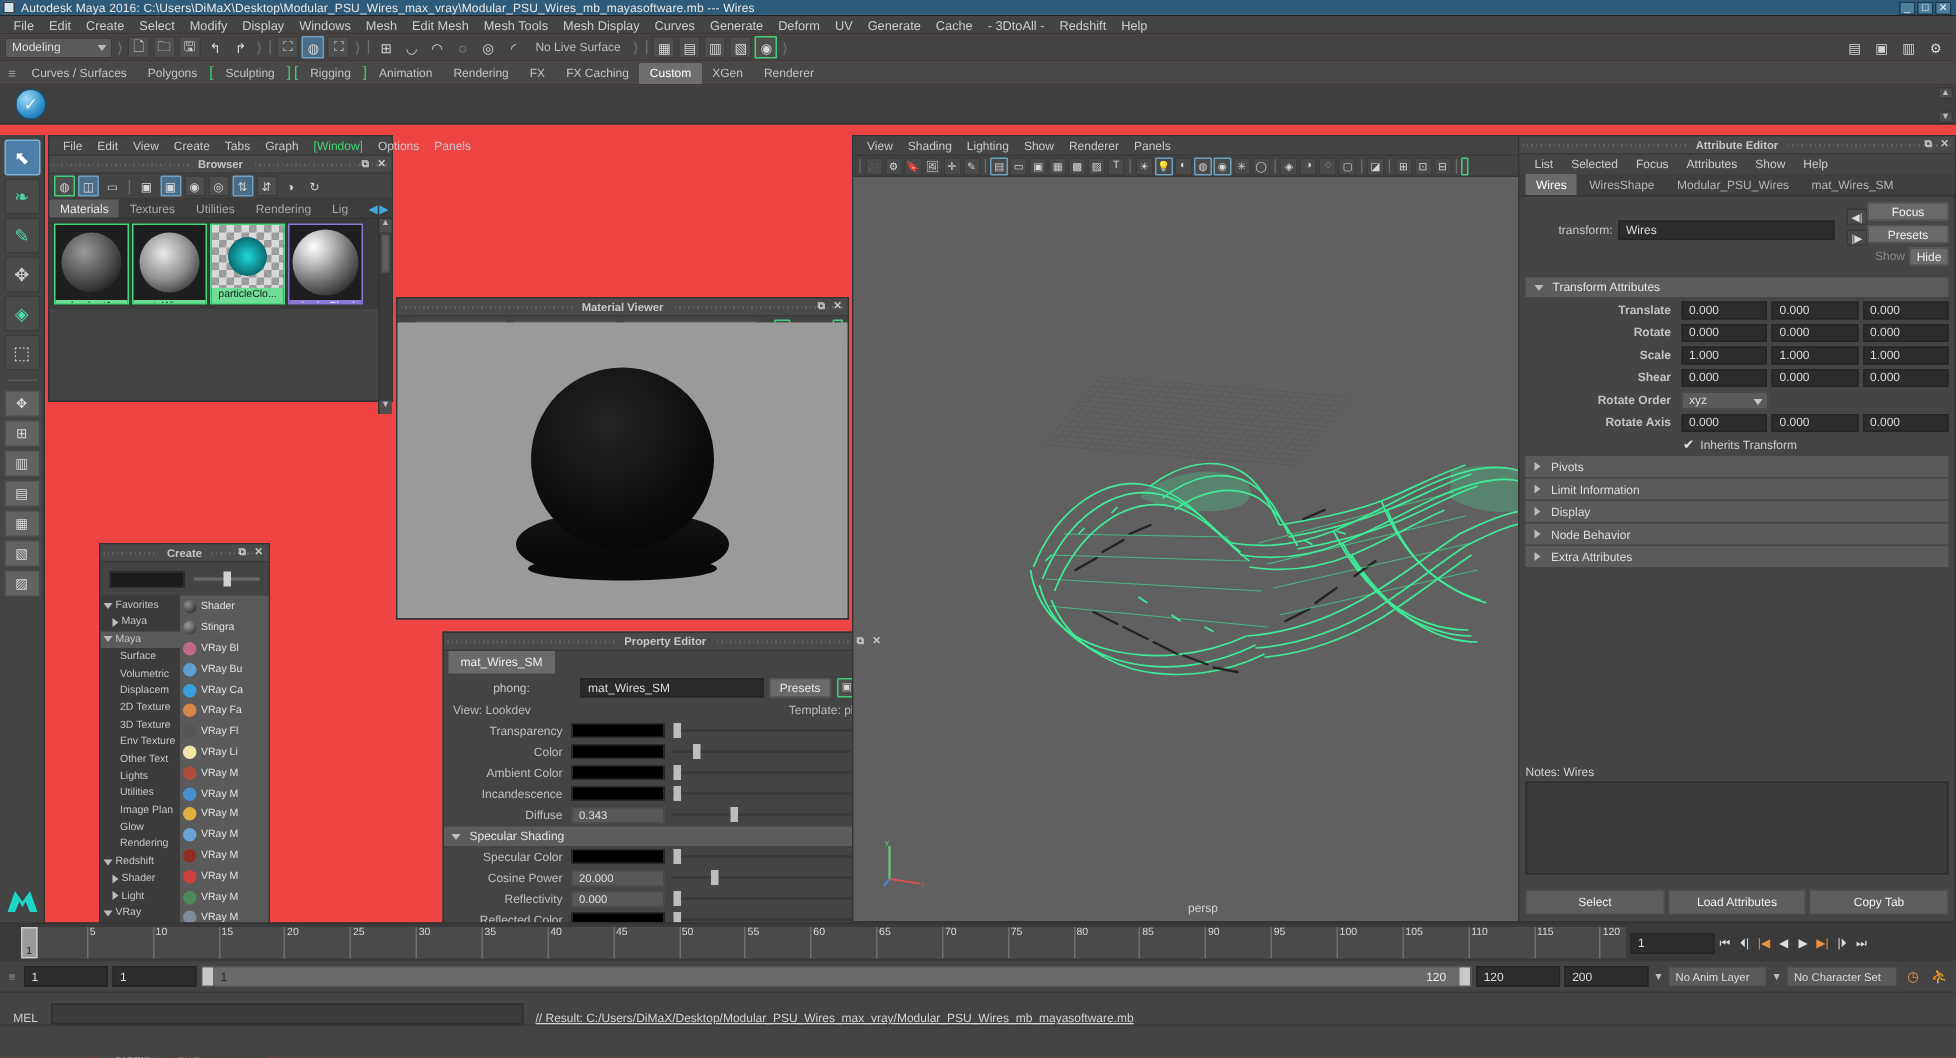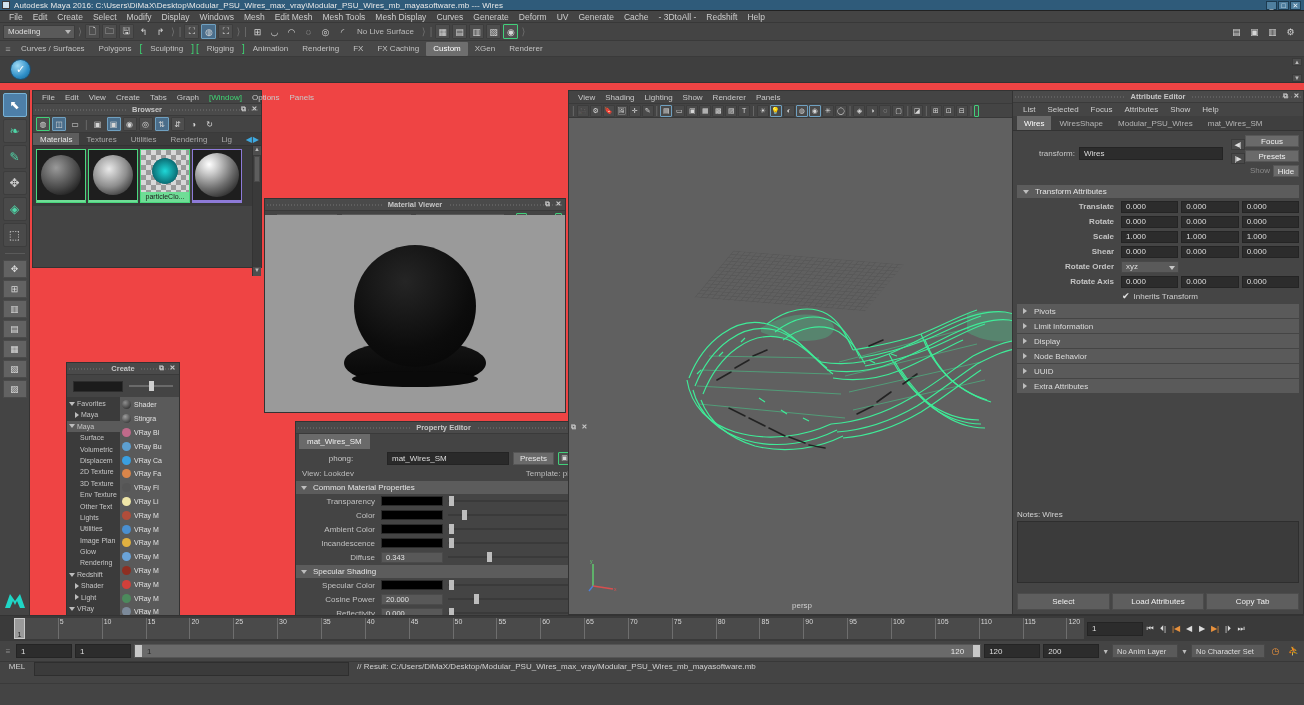--- a/index.html
+++ b/index.html
@@ -320,26 +320,26 @@
   .rb-field{ width:56px;height:14px;background:#2c2c2c;border:1px solid #242424;
              font-size:8px;color:#ddd;display:flex;align-items:center;padding-left:4px;}
   .rb-range{ flex:1; height:14px; background:#6a6a6a; border:1px solid #555;
              position:relative; display:flex;align-items:center;}
   .rb-range .h{ position:absolute; width:7px;height:12px;background:#c8c8c8;}
   .rb-range .v1{ position:absolute; left:12px; font-size:8px;color:#2a2a2a;}
   .rb-range .v2{ position:absolute; right:16px; font-size:8px;color:#e8e8e8;}
   .rb-combo{ width:62px;height:14px;background:#5a5a5a;border:1px solid #484848;
              font-size:7.5px;color:#ddd;display:flex;align-items:center;padding-left:4px;
              position:relative;}
-  .cmdline{ height:22px; background:#444; display:flex;align-items:flex-start;gap:4px;
+  .cmdline{ height:22px; background:#444; display:flex;align-items:flex-end;gap:4px;
             padding:0 4px; border-top:1px solid #383838;}
   .cmd-lbl{ width:26px; font-size:8px;color:#cfcfcf; text-align:center;}
   .cmd-in{ width:315px;height:14px;background:#3b3b3b;border:1px solid #2e2e2e;}
   .cmd-out{ flex:1; font-size:8px;color:#d2d2d2; white-space:nowrap; overflow:hidden;
-            padding-left:4px;}
+            padding-left:4px;text-decoration:underline;}
   .helpline{ height:12px; background:#444; border-top:1px solid #3a3a3a;}
   .statusicons{ display:flex; gap:3px; align-items:center; padding-right:3px;}
 </style>
 </head>
 <body>
 
 <div class="app">
 
   <div class="titlebar">
     <div class="tb-icon"></div>
@@ -793,24 +793,20 @@
         <div class="pe-input">mat_Wires_SM</div>
         <div class="pe-btn">Presets</div>
         <div class="ic grn" style="width:13px;height:13px;font-size:7px">▣</div>
         <div class="ic grn" style="width:13px;height:13px;font-size:7px">◧</div>
       </div>
       <div class="pe-viewrow">
         <span>View: Lookdev</span>
         <span>Template: phong</span>
       </div>
 
-      <div class="pe-sect">
-        <span class="tri"></span>
-        <span>Common Material Properties</span>
-      </div>
       <div class="pe-row">
         <span class="pe-rlbl">Transparency</span>
         <span class="pe-swatch"></span>
         <span class="pe-track">
             <span class="pe-knob" style="left:1%"></span>
           </span>
         <span class="pe-map"></span>
       </div>
       <div class="pe-row">
         <span class="pe-rlbl">Color</span>
@@ -1115,24 +1111,20 @@
       <div class="ae-collap">
         <span class="tri r"></span>
         <span>Display</span>
       </div>
       <div class="ae-collap">
         <span class="tri r"></span>
         <span>Node Behavior</span>
       </div>
       <div class="ae-collap">
         <span class="tri r"></span>
-        <span>UUID</span>
-      </div>
-      <div class="ae-collap">
-        <span class="tri r"></span>
         <span>Extra Attributes</span>
       </div>
       <div class="ae-notes">
         <div class="ae-notes-lbl">Notes: Wires</div>
         <div class="ae-notes-box"></div>
       </div>
       <div class="ae-btnrow">
         <div class="ae-btn">Select</div>
         <div class="ae-btn">Load Attributes</div>
         <div class="ae-btn">Copy Tab</div>

